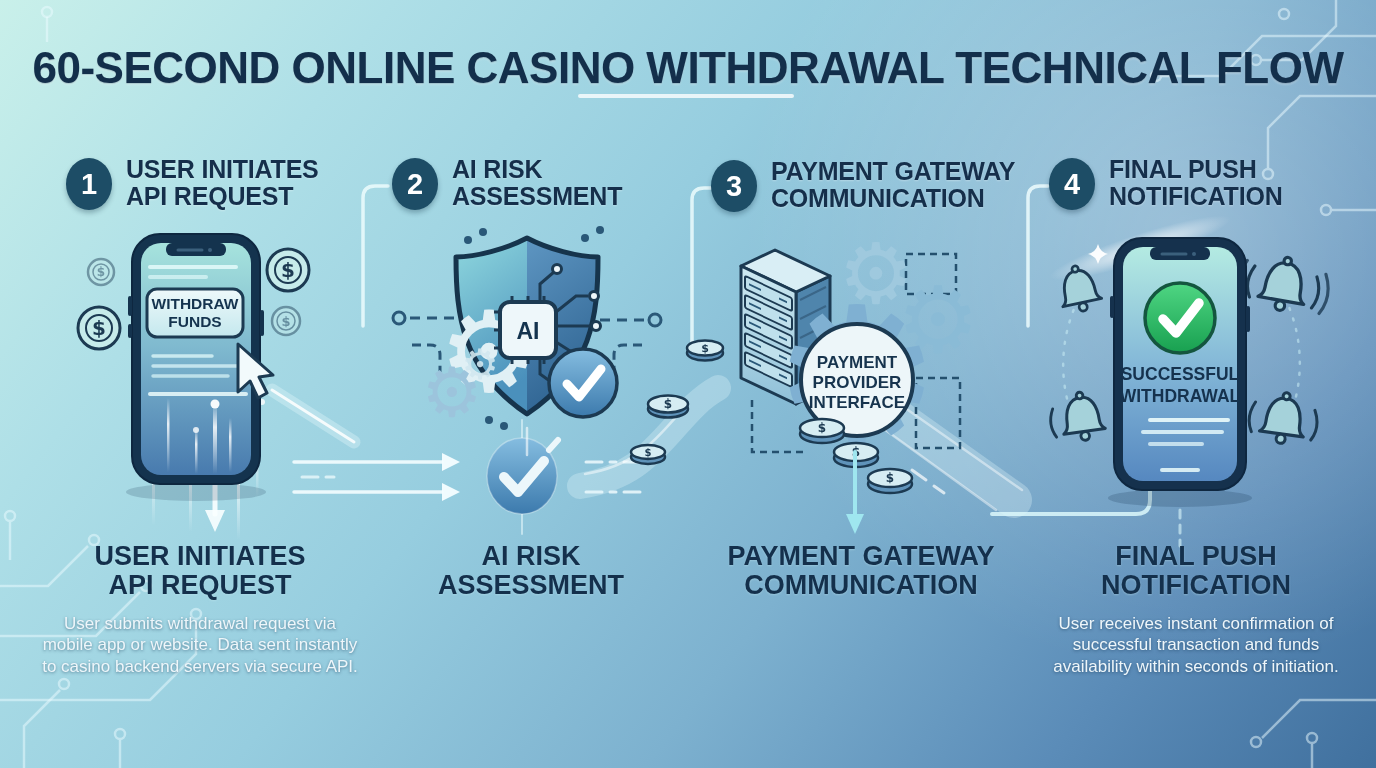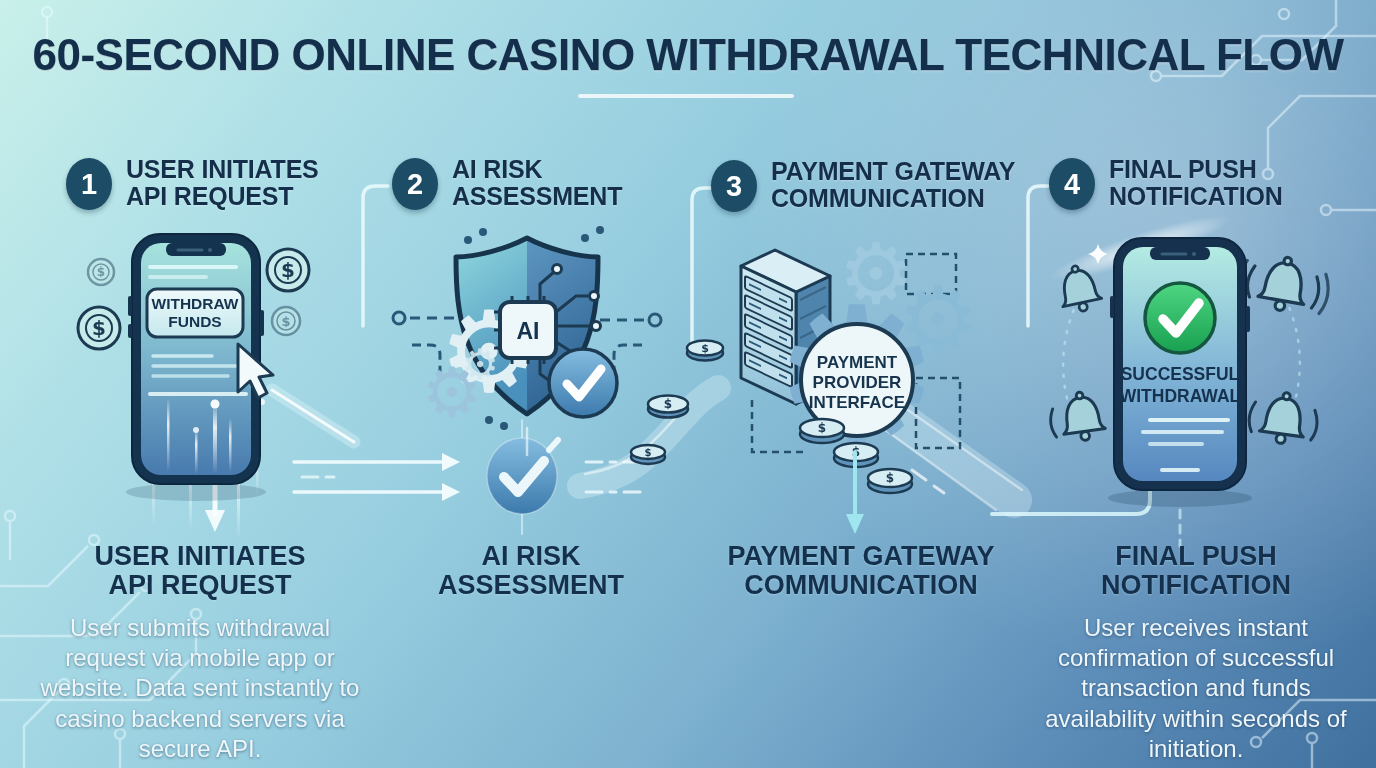--- a/index.html
+++ b/index.html
@@ -6,21 +6,21 @@
   .canvas{
     position:relative;width:1376px;height:768px;overflow:hidden;
     font-family:"Liberation Sans","DejaVu Sans",sans-serif;
     background:
       radial-gradient(circle at 86% 30%, rgba(255,255,255,.28), rgba(255,255,255,0) 34%),
       linear-gradient(128deg,#c9f0ea 0%,#aedfe7 20%,#96cddf 42%,#7db1cf 63%,#5b8cb8 83%,#40709e 100%);
   }
   .art{position:absolute;left:0;top:0;}
   .glyph{font-family:"DejaVu Sans",sans-serif;}
   h1.title{
-    position:absolute;left:0;right:0;top:30px;margin:0;text-align:center;
+    position:absolute;left:0;right:0;top:30px;margin:13px;text-align:center;
     font-size:44px;font-weight:800;letter-spacing:-.5px;color:#132f4b;
     text-shadow:0 2px 2px rgba(255,255,255,.25),0 1px 1px rgba(10,35,60,.25);
   }
   .title-underline{
     position:absolute;top:94px;left:calc(50% - 110px);width:216px;height:4px;
     background:rgba(255,255,255,.78);border-radius:2px;
   }
   .step-header{position:absolute;display:flex;gap:14px;align-items:flex-start;}
   .num{
     width:46px;height:52px;border-radius:50%;background:#1d4d66;color:#ffffff;
@@ -28,21 +28,21 @@
     box-shadow:0 3px 5px rgba(10,40,60,.3);flex:0 0 auto;margin-top:4px;
   }
   .step-heading{
     font-size:25px;line-height:27px;font-weight:800;color:#152f4b;letter-spacing:-.2px;
     text-shadow:0 1px 2px rgba(255,255,255,.3);padding-top:2px;
   }
   .sh1{left:66px;top:154px}.sh2{left:392px;top:154px}.sh3{left:711px;top:156px}.sh4{left:1049px;top:154px}
   .step-info{position:absolute;text-align:center;}
   .info-heading{font-size:27px;line-height:29px;font-weight:800;color:#14304c;
     text-shadow:0 1px 2px rgba(200,235,242,.35);}
-  .info-body{margin-top:13px;font-size:24px;line-height:1.26;color:#eef6fa;
+  .info-body{margin-top:13px;font-size:17px;line-height:1.26;color:#eef6fa;
     text-shadow:0 1px 3px rgba(15,45,75,.5);}
   .info1{left:40px;top:542px;width:320px}
   .info2{left:366px;top:542px;width:330px}
   .info3{left:700px;top:542px;width:322px}
   .info4{left:1036px;top:542px;width:320px}
 </style>
 </head>
 <body>
 
 <div class="canvas">

